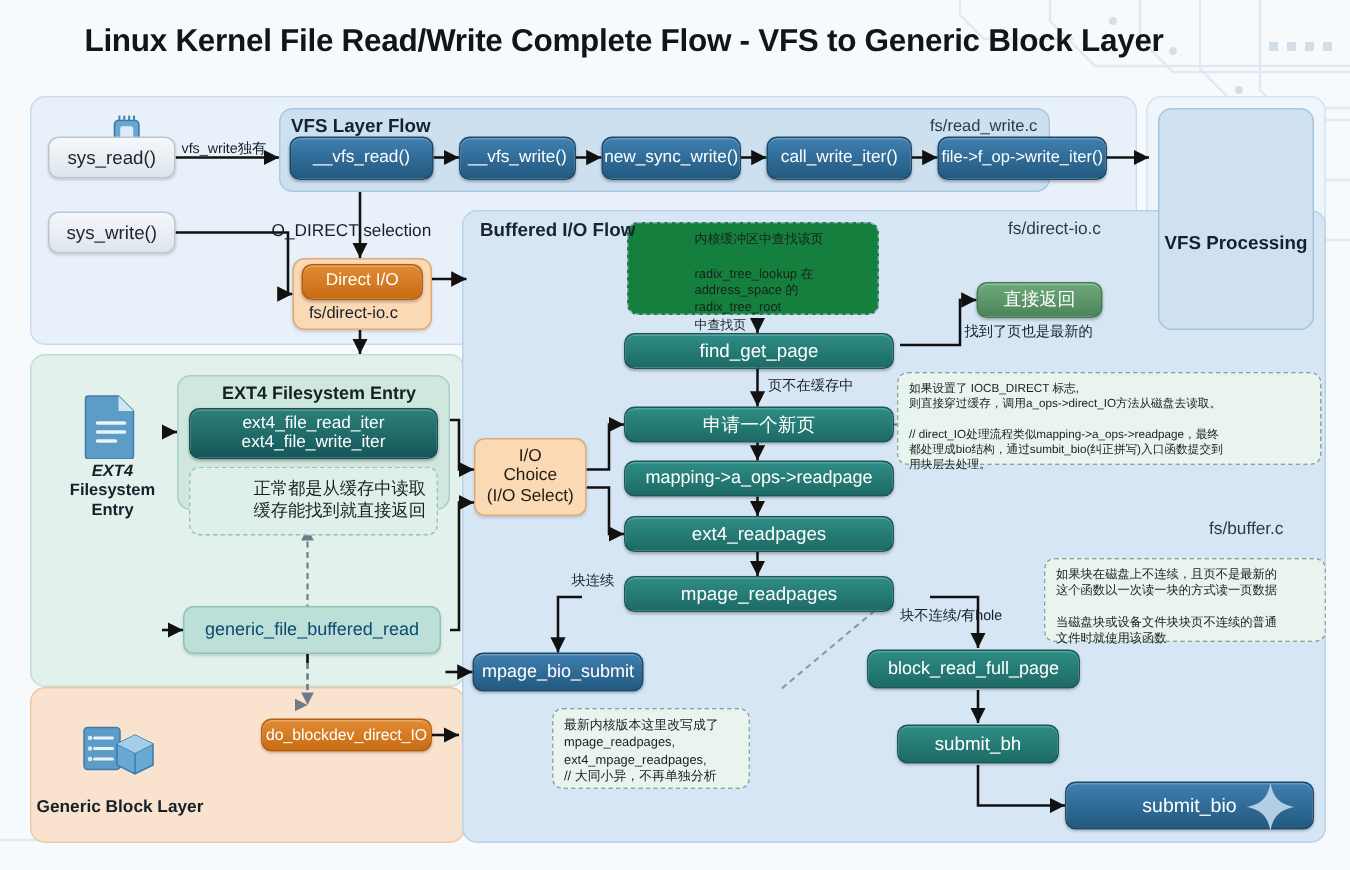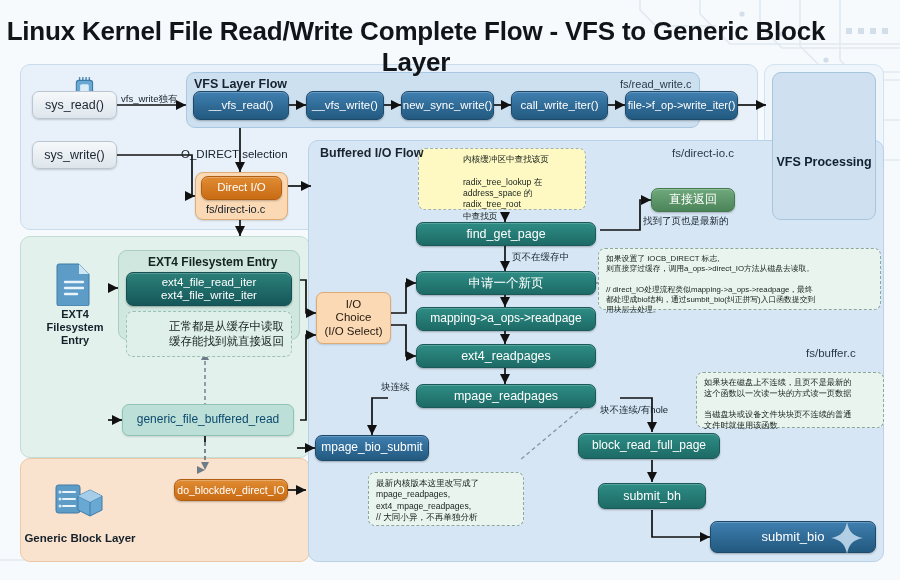--- a/index.html
+++ b/index.html
@@ -9,21 +9,21 @@
     background:#f7fafc;
     position:relative;
   }
   #root{position:relative;width:900px;height:580px;}
 
   
   .circuit{position:absolute;inset:0;pointer-events:none;z-index:0;}
 
   .title{
     position:absolute;left:0;top:16px;width:832px;text-align:center;
-    font-size:26px;font-weight:bold;color:#111418;letter-spacing:-0.2px;
+    font-size:21px;font-weight:bold;color:#111418;letter-spacing:-0.2px;
     z-index:5;
   }
 
   
   .panel{position:absolute;border-radius:10px;box-sizing:border-box;z-index:1;}
   .p-vfs{left:20px;top:64px;width:738px;height:166px;background:#e8f1f9;border:1px solid #c9dced;}
   .p-vfsproc{left:764px;top:64px;width:120px;height:166px;background:#eef5fb;border:1px solid #d2e3f1;}
   .p-ext4{left:20px;top:236px;width:290px;height:222px;background:#e3f1ec;border:1px solid #c4ddd4;}
   .p-block{left:20px;top:458px;width:290px;height:104px;background:#fae3ce;border:1px solid #ebc9a8;}
   .p-buf{left:308px;top:140px;width:576px;height:422px;background:#d7e6f4;border:1px solid #b9d2e8;}
@@ -52,21 +52,21 @@
         box-shadow:0 1px 2px rgba(0,0,0,.25), inset 0 1px 0 rgba(255,255,255,.25);}
   .lightgrey{background:linear-gradient(#f6f8fa,#dde5ec);border:1px solid #b9c6d2;color:#1b2430;
         box-shadow:0 1px 2px rgba(0,0,0,.18);}
   .peach{background:#fbd9b4;border:1px solid #e0aa73;color:#221a10;
         box-shadow:0 1px 2px rgba(0,0,0,.14);}
   .mint{background:#bcdfd8;border:1px solid #8fc3b9;color:#0c4a6e;
         box-shadow:0 1px 2px rgba(0,0,0,.14);}
 
   .note{position:absolute;box-sizing:border-box;border:1px dashed #8aa79f;border-radius:7px;
         background:#eaf4ef;color:#16201c;z-index:3;padding:5px 7px;line-height:1.32;}
-  .note.blue-note{background:#fef9c3;border-color:#9bb2c2;padding-left:44px;}
+  .note.blue-note{background:#15803d;border-color:#9bb2c2;padding-left:44px;}
 
   .lbl{position:absolute;font-size:9.5px;color:#14202c;z-index:4;white-space:nowrap;}
   .sectlbl{position:absolute;font-size:11px;font-weight:bold;color:#15202b;z-index:4;
            text-align:center;line-height:1.2;}
 
   svg.wires{position:absolute;inset:0;width:900px;height:580px;z-index:2;pointer-events:none;}
   .icon{position:absolute;z-index:3;}
 </style>
 </head>
 <body>
@@ -264,21 +264,21 @@
        border-radius:9px;flex-direction:column;color:#10202e;">
     <span style="position:absolute;bottom:50px;left:0;width:100%;font-size:12.5px;font-weight:bold;">VFS Processing</span>
   </div>
 
   <div class="lbl" style="left:181px;top:148px;font-size:11.5px;">O_DIRECT selection</div>
   <div class="box peach" style="left:195px;top:172px;width:93px;height:48px;border-radius:8px;"></div>
   <div class="box orange" style="left:201px;top:176px;width:81px;height:24px;font-size:11.5px;">Direct I/O</div>
   <div class="lbl" style="left:206px;top:203px;font-size:11px;">fs/direct-io.c</div>
 
   <div class="sectlbl" style="left:30px;top:308px;width:90px;">
-    <span style="display:block;">EXT4</span>
+    <span style="display:block;font-style:italic;">EXT4</span>
     <span style="display:block;">Filesystem</span>
     <span style="display:block;">Entry</span>
   </div>
 
   <div class="box teal-dk" style="left:126px;top:272px;width:166px;height:34px;font-size:11.5px;flex-direction:column;">
     <span>ext4_file_read_iter</span>
     <span>ext4_file_write_iter</span>
   </div>
   <div class="note" style="left:126px;top:311px;width:166px;height:46px;font-size:11.5px;text-align:center;
        display:flex;align-items:center;justify-content:flex-end;background:#dff0ea;border-color:#9cc0b5;">
@@ -341,20 +341,20 @@
 
   <div class="note" style="left:696px;top:372px;width:188px;height:56px;font-size:8.2px;">
     <span style="white-space:pre-line;">如果块在磁盘上不连续，且页不是最新的
 这个函数以一次读一块的方式读一页数据
 
 当磁盘块或设备文件块块页不连续的普通
 文件时就使用该函数</span>
   </div>
 
 
-  <div class="note" style="left:368px;top:472px;width:156px;height:54px;font-size:8.6px;">
+  <div class="note" style="left:368px;top:472px;width:132px;height:54px;font-size:8.6px;">
     <span style="white-space:pre-line;">最新内核版本这里改写成了
 mpage_readpages,
 ext4_mpage_readpages,
 // 大同小异，不再单独分析</span>
   </div>
 
 </div>
 
 </body></html>

